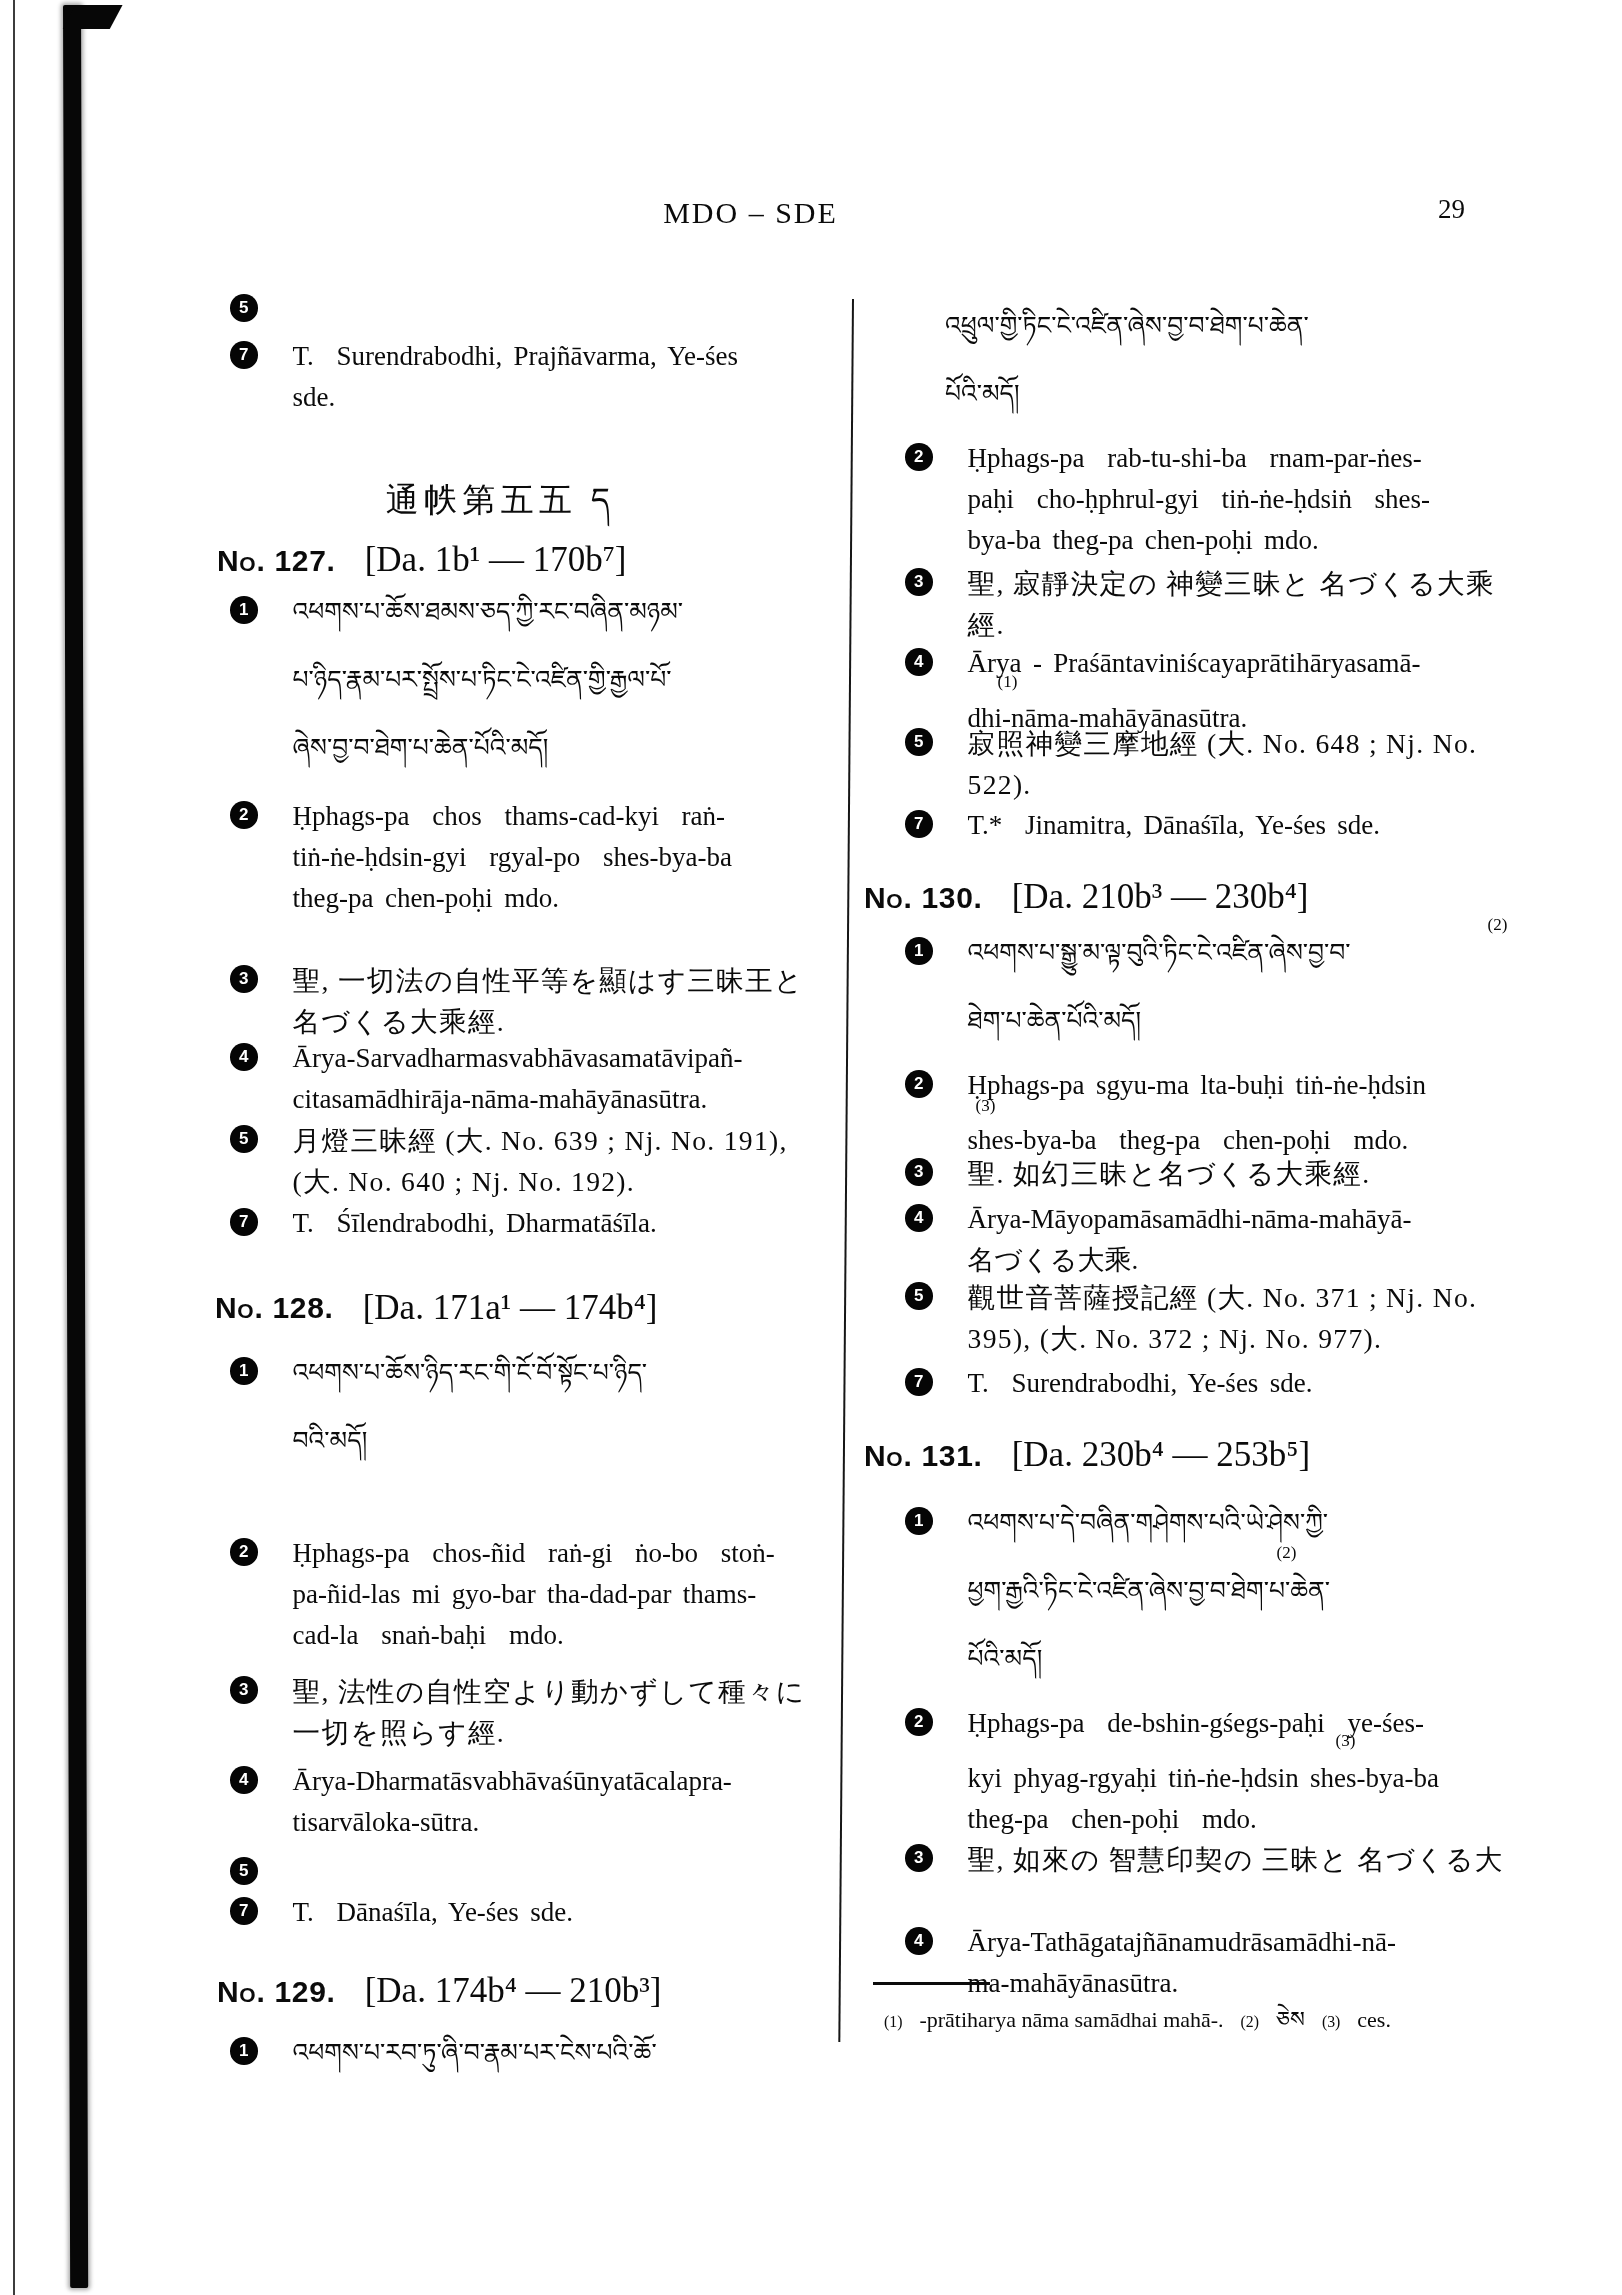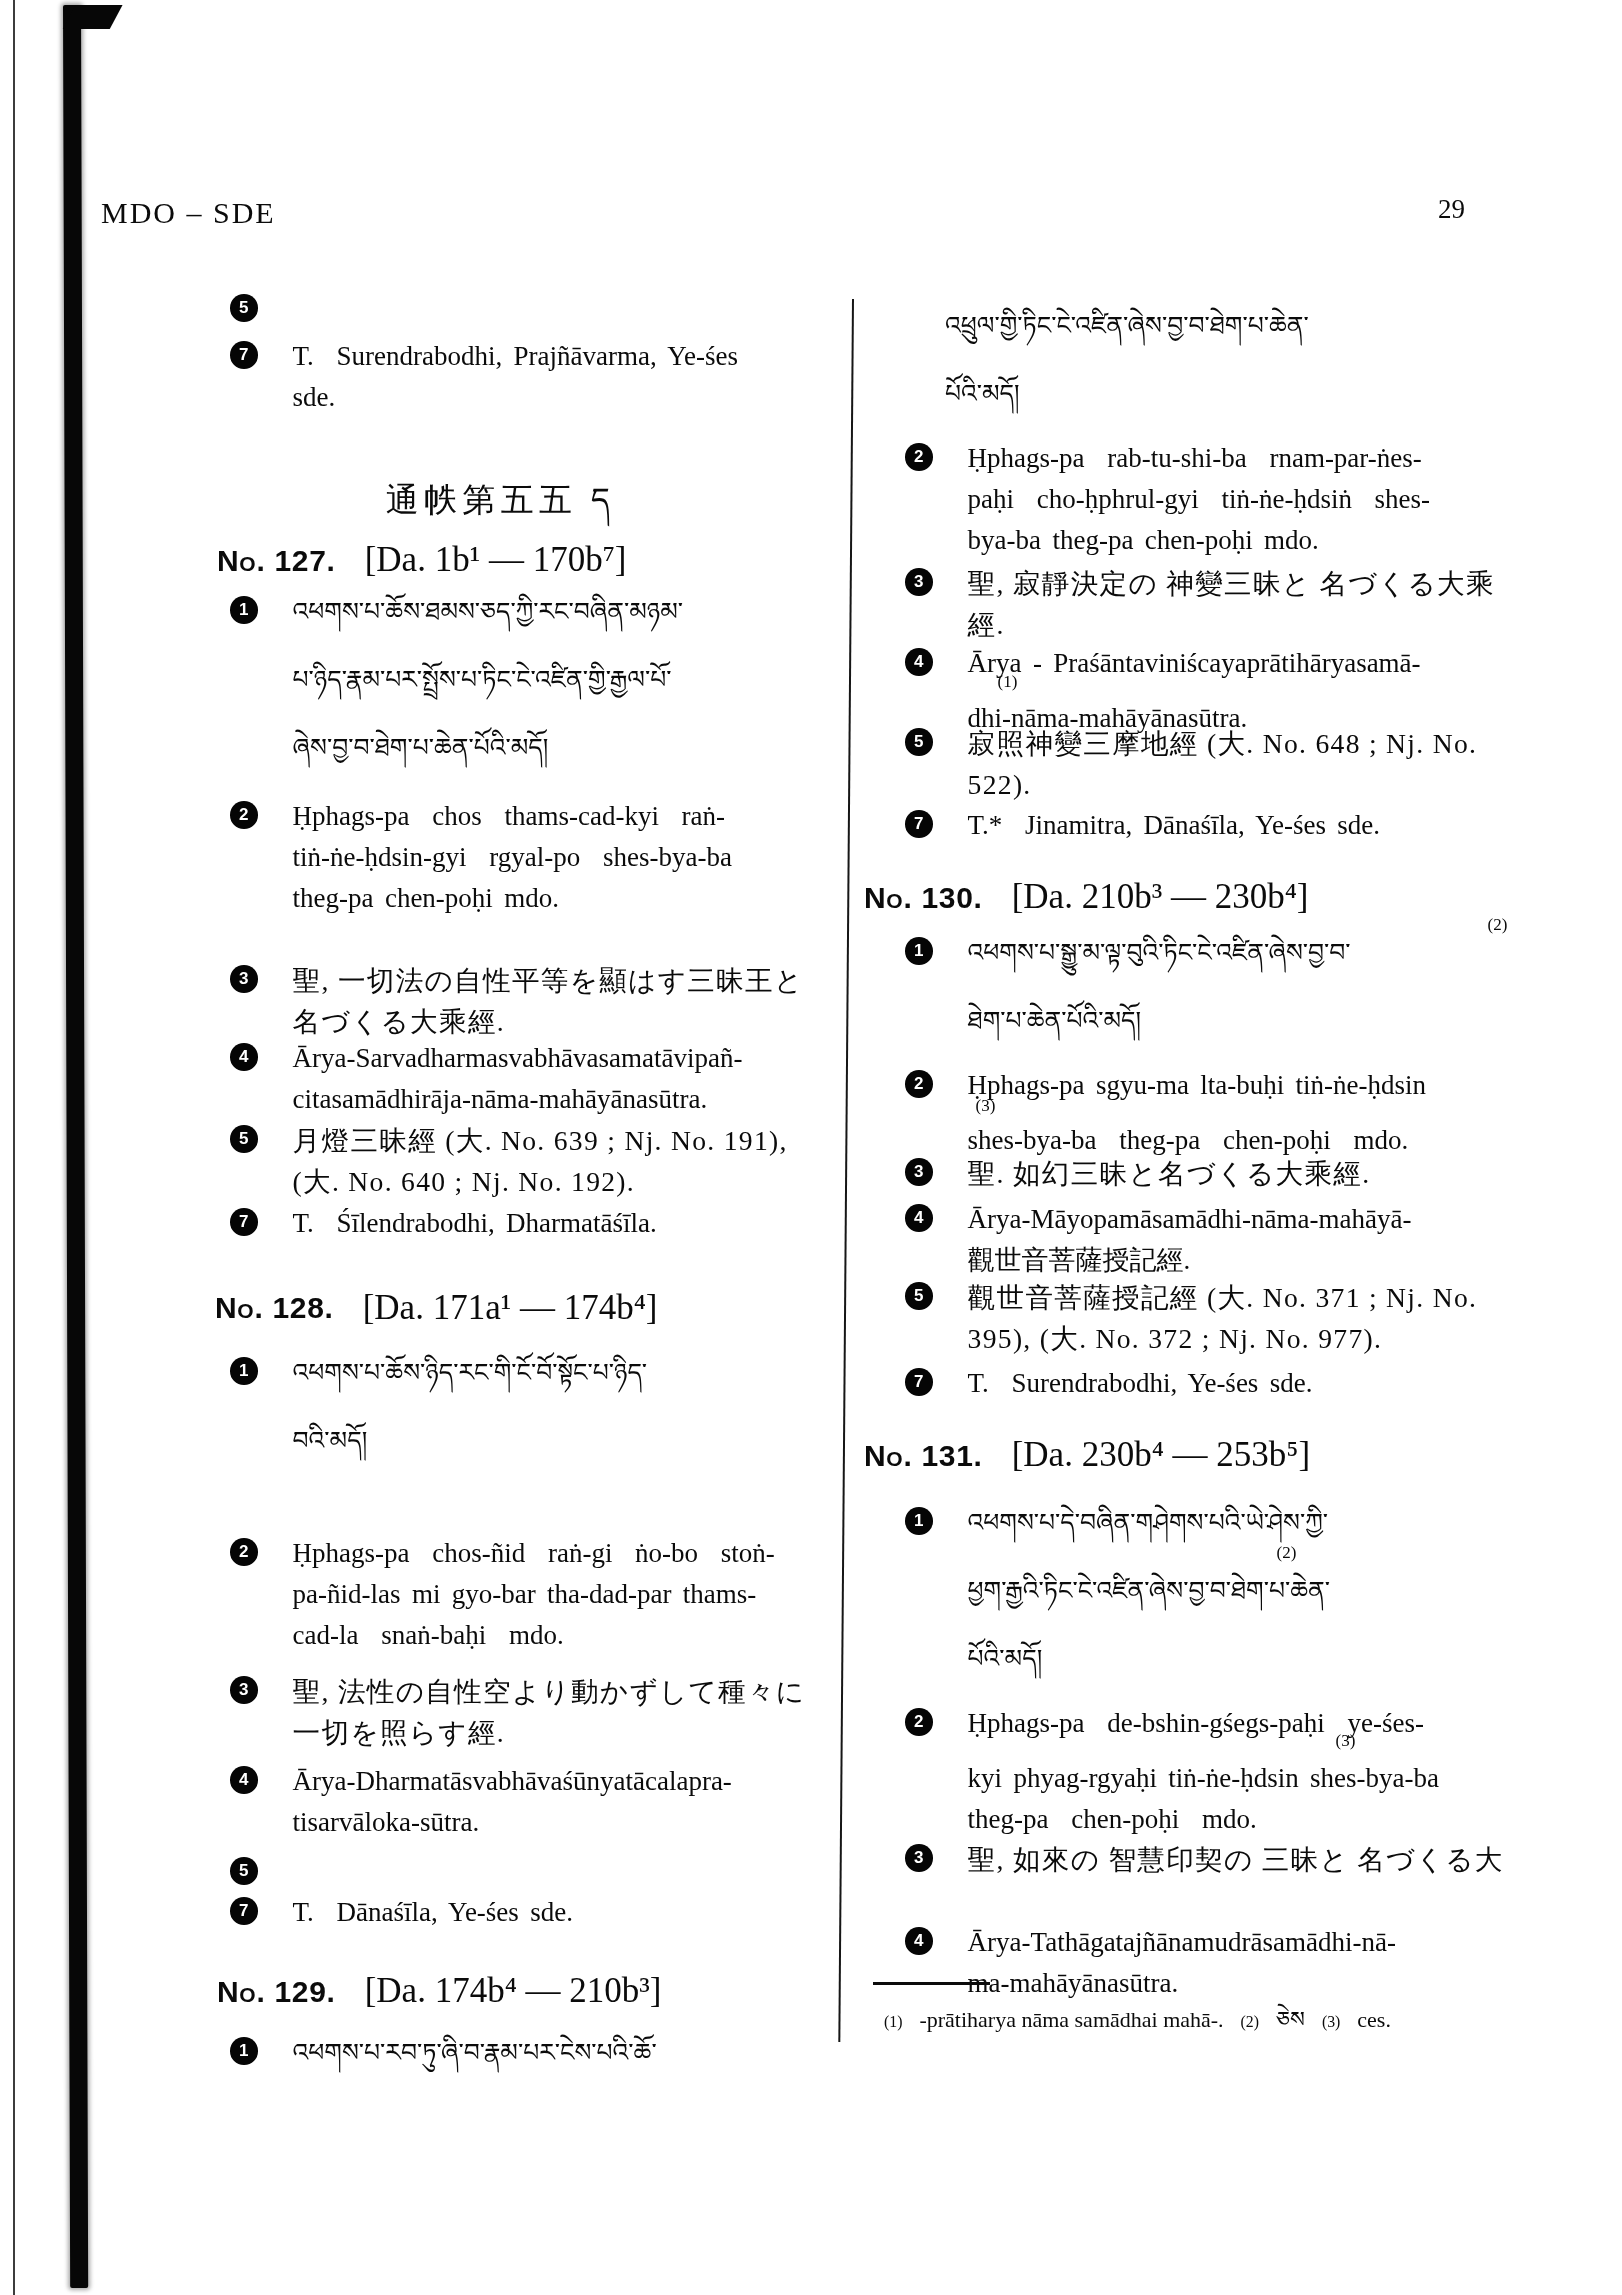--- a/index.html
+++ b/index.html
@@ -12,22 +12,22 @@
   .edge-line{position:absolute;left:13px;top:0;width:2px;height:2295px;background:#1a1a1a;opacity:.85;}
   .gutter{position:absolute;left:63px;top:5.3px;width:17.7px;height:2283px;background:#070707;
           transform:rotate(-0.18deg);transform-origin:top left;border-radius:2px;
           box-shadow:0 0 4.6px 2px rgba(10,10,10,.35);}
   .gutter-top{position:absolute;left:63px;top:5.3px;width:47px;height:23.6px;background:#070707;
           transform:skewX(-28deg);transform-origin:bottom left;}
   .col-divider{position:absolute;left:852px;top:299px;width:2px;height:1743px;background:#161616;
           transform:rotate(0.45deg);transform-origin:top left;}
   .fn-rule{position:absolute;left:873px;top:1982px;width:117px;height:2.6px;background:#0b0b0b;}
 
-  .masthead{position:absolute;left:85px;top:196px;width:1331px;text-align:left;
-            font-size:30px;letter-spacing:2px;padding-left:16px;}
+  .masthead{position:absolute;left:85px;top:196px;width:1331px;text-align:center;
+            font-size:30px;letter-spacing:2px;}
   .pageno{position:absolute;left:1438px;top:194px;font-size:27px;}
 
   .vol-heading{position:absolute;left:205px;top:463px;width:591px;text-align:center;
                font-size:33px;letter-spacing:5.3px;}
 
   .no-header{position:absolute;display:flex;gap:29px;align-items:baseline;}
   .no-label{font-family:"Liberation Sans","DejaVu Sans",sans-serif;font-weight:700;
             font-variant:small-caps;font-size:30px;letter-spacing:0.7px;}
   .no-range{font-size:35px;}
 
@@ -241,21 +241,21 @@
   <div class="item" style="top:1153px;left:905px;">
     <span class="blt">3</span>
     <div class="itext cjk">
       <span class="ln">聖. 如幻三昧と名づくる大乘經.</span>
     </div>
   </div>
   <div class="item" style="top:1199px;left:905px;">
     <span class="blt">4</span>
     <div class="itext rom">
       <span class="ln">Ārya-Māyopamāsamādhi-nāma-mahāyā-</span>
-      <span class="ln">觀世音菩薩授記經.</span>
+      <span class="ln">名づくる大乘.</span>
     </div>
   </div>
   <div class="item" style="top:1277px;left:905px;">
     <span class="blt">5</span>
     <div class="itext cjk">
       <span class="ln">觀世音菩薩授記經 (大. No. 371 ; Nj. No.</span>
       <span class="ln">395), (大. No. 372 ; Nj. No. 977).</span>
     </div>
   </div>
   <div class="item" style="top:1363px;left:905px;">

